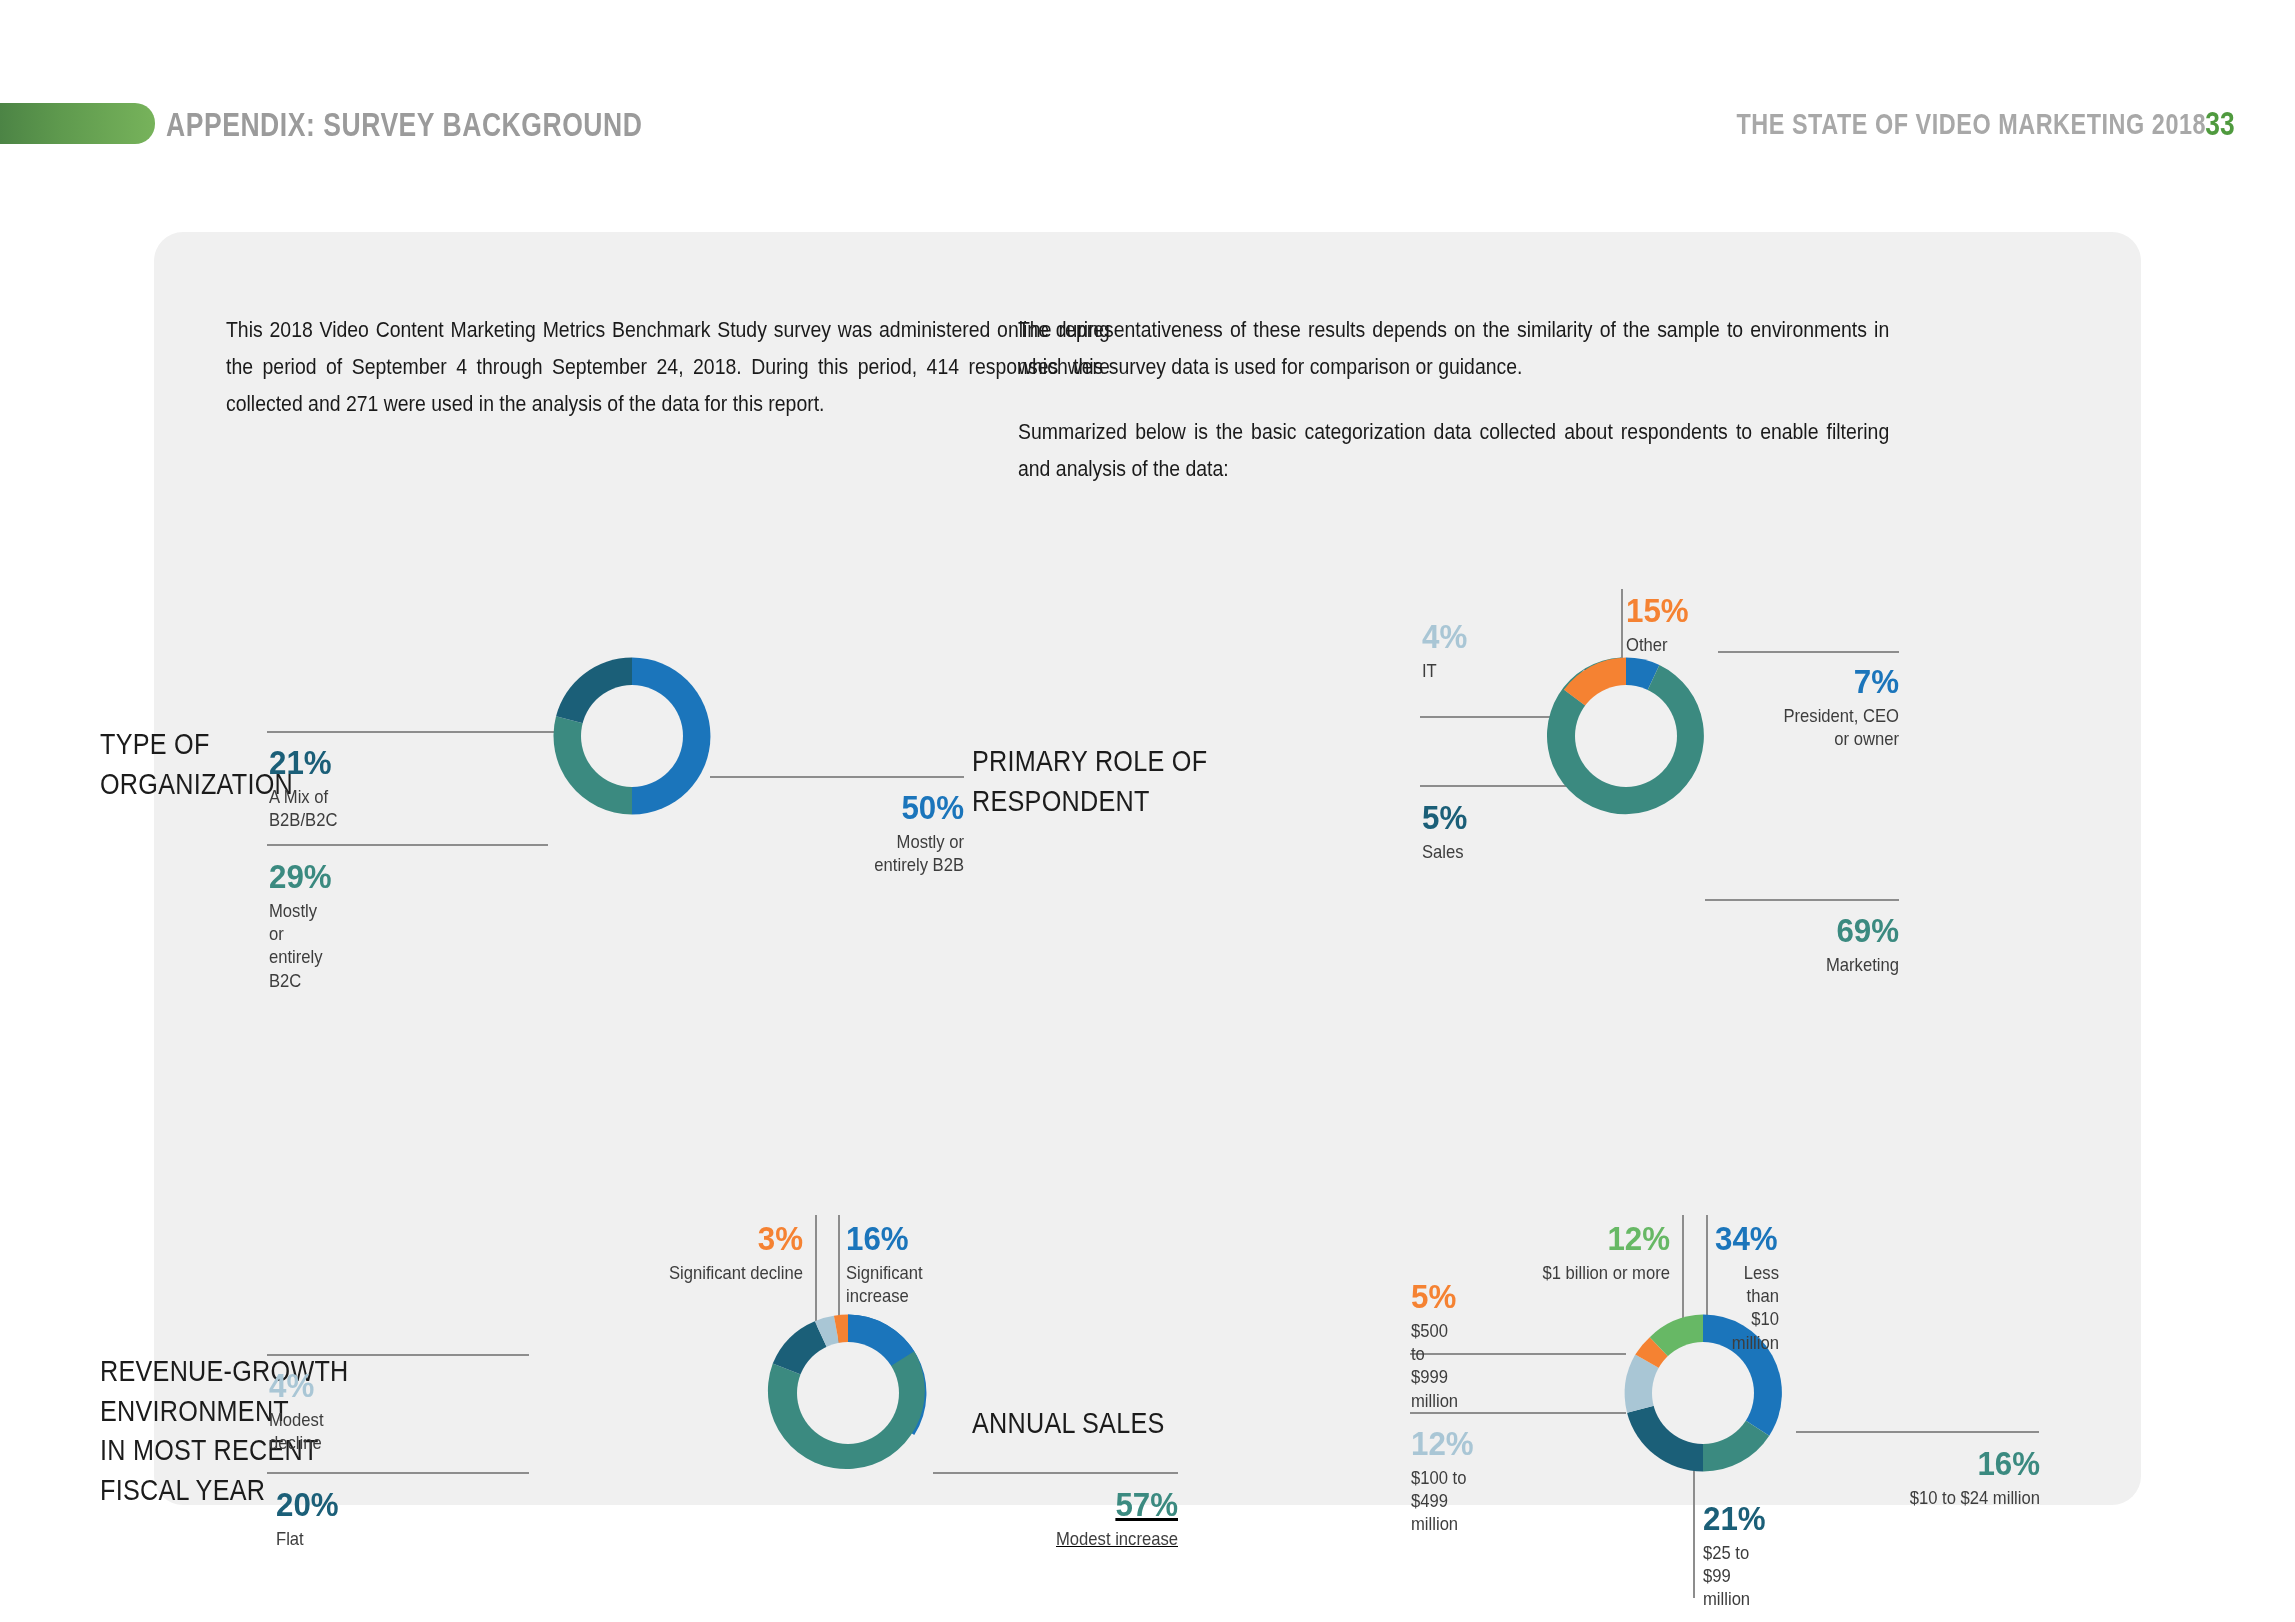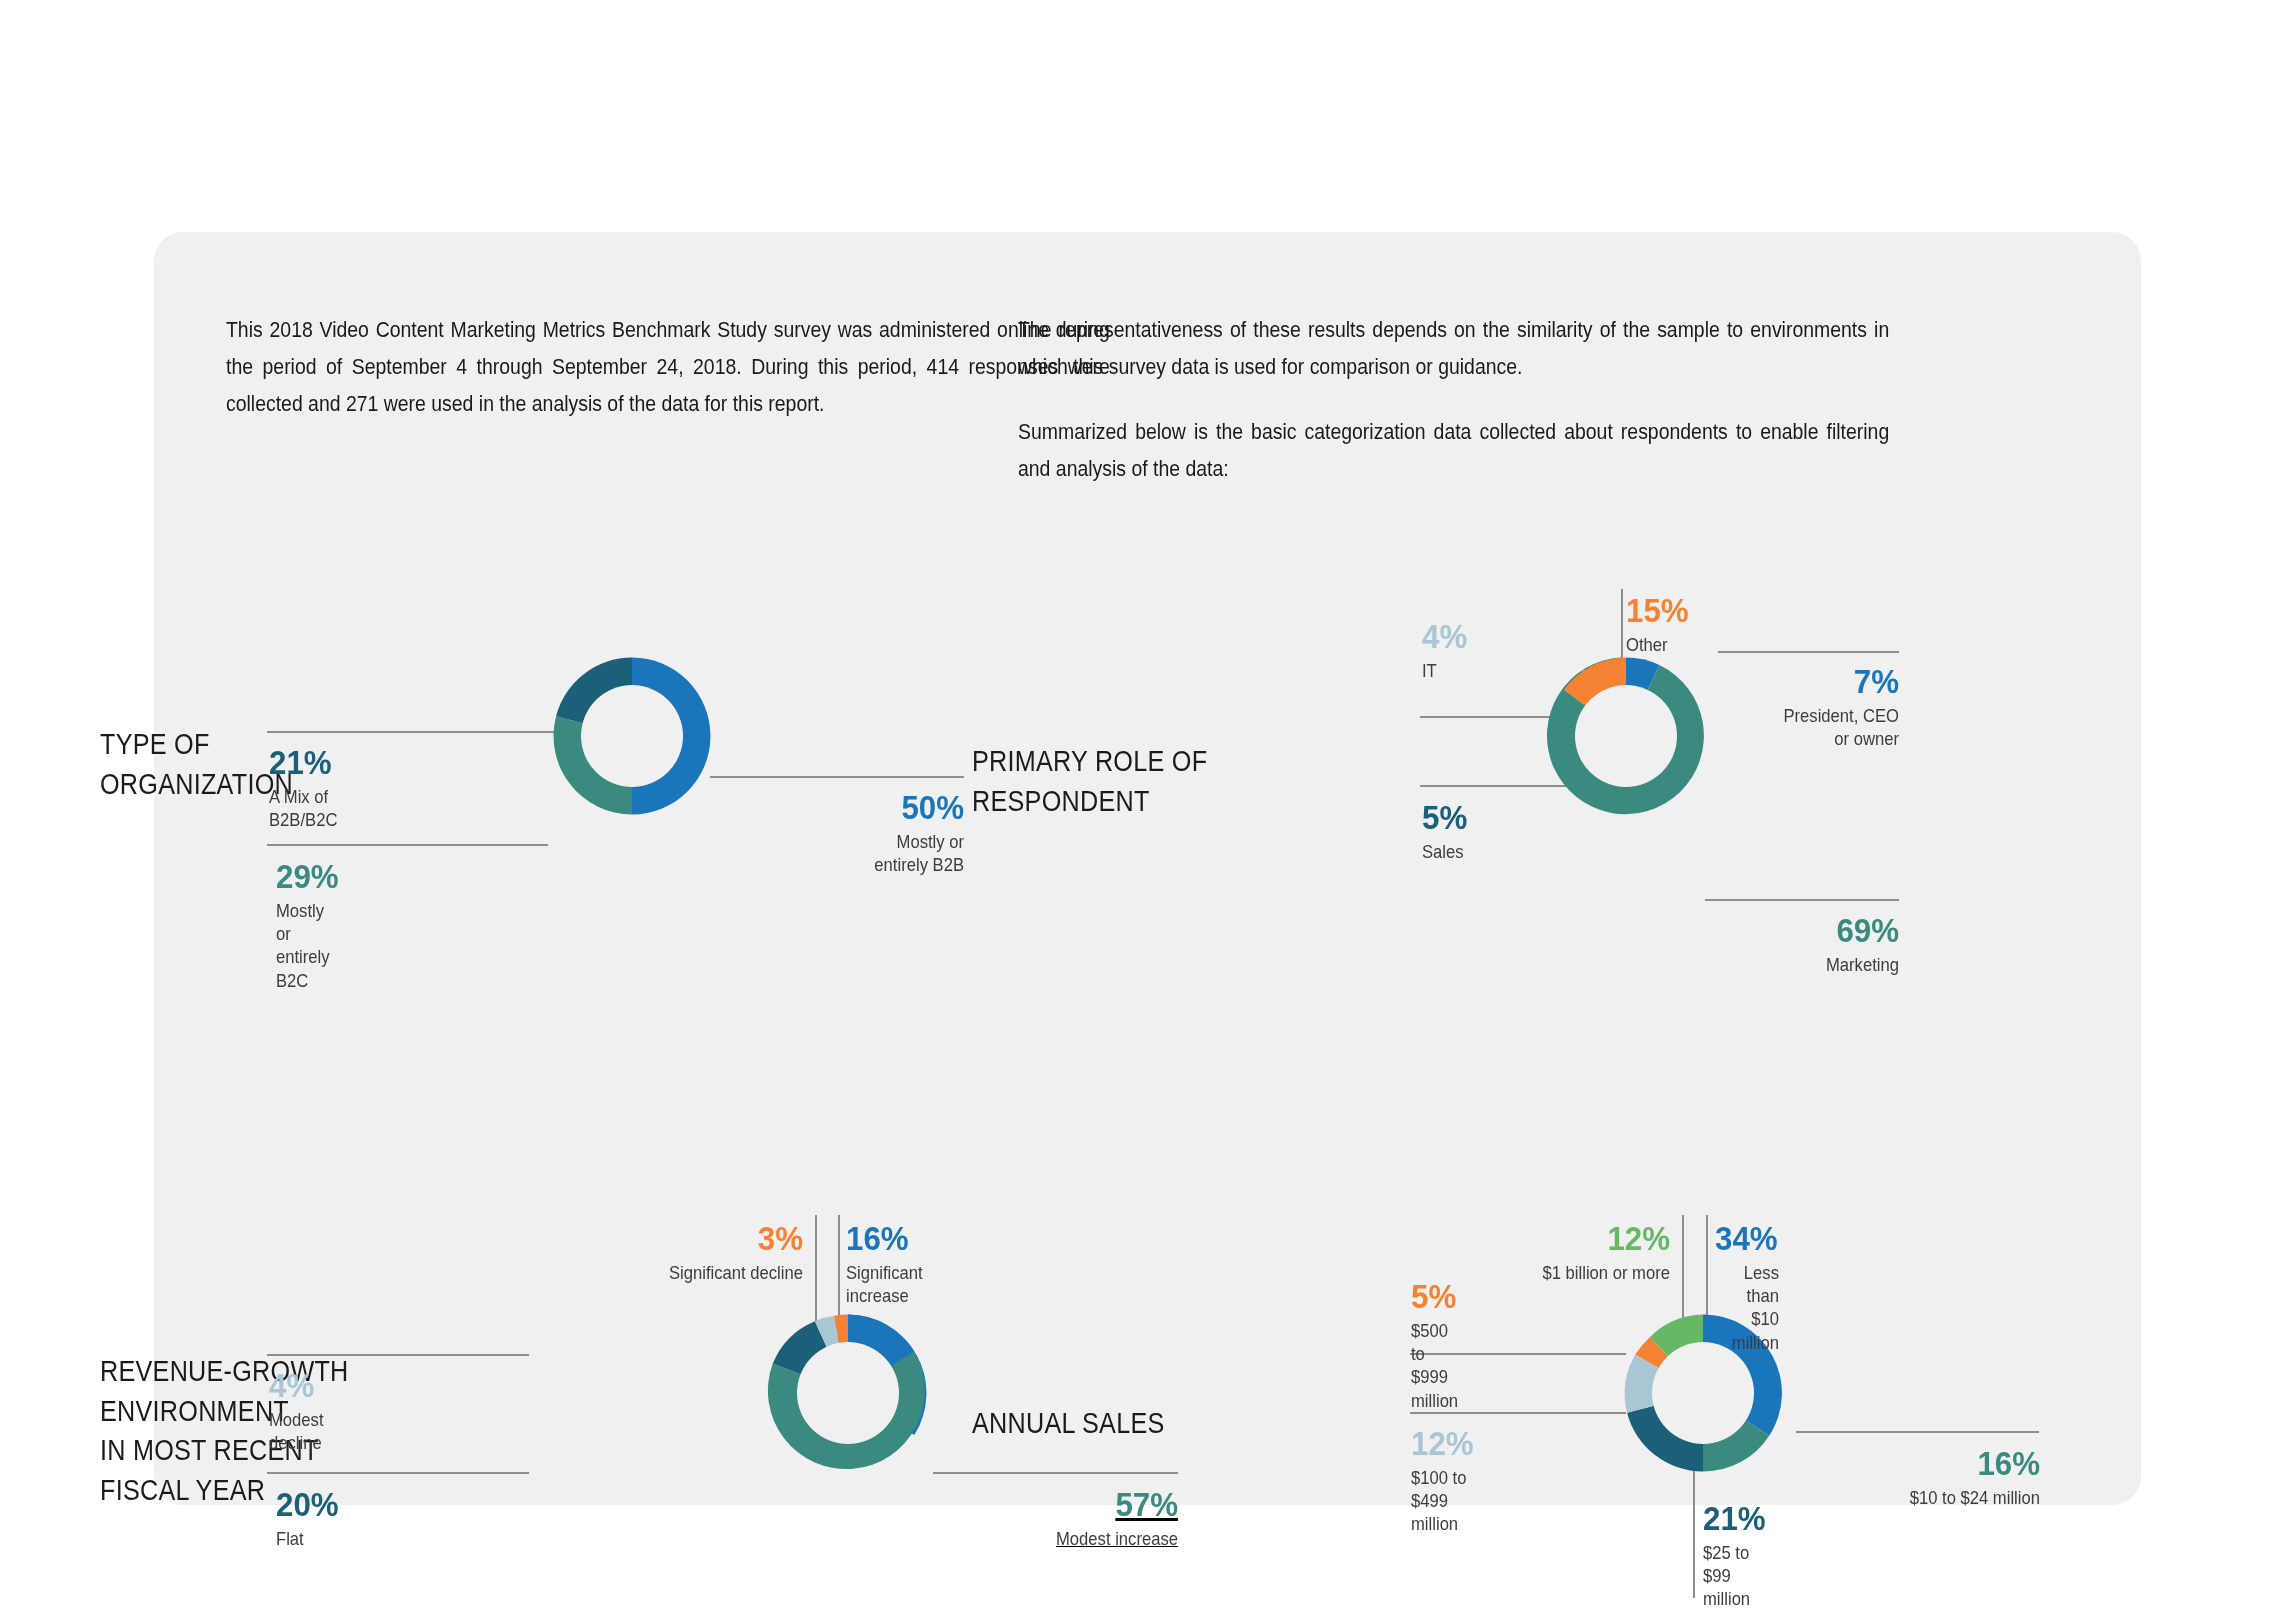--- a/index.html
+++ b/index.html
@@ -61,20 +61,26 @@
 
   
   .lead-h { position:absolute; height:2px; background:#8d8d8d; }
   .lead-v { position:absolute; width:2px; background:#8d8d8d; }
 </style>
 </head>
 <body>
 
 <div id="page">
 
+  <div id="header">
+    <div class="green-bar"></div>
+    <div class="hdr-left">APPENDIX: SURVEY BACKGROUND</div>
+    <div class="hdr-right">THE STATE OF VIDEO MARKETING 2018</div>
+    <div class="hdr-page">33</div>
+  </div>
 
   <div id="panel">
 
     <div class="intro" id="intro-left">This 2018 Video Content Marketing Metrics Benchmark Study survey was administered online during the period of September 4 through September 24, 2018. During this period, 414 responses were collected and 271 were used in the analysis of the data for this report.</div>
     <div class="intro" id="intro-right">
       <p>The representativeness of these results depends on the similarity of the sample to environments in which this survey data is used for comparison or guidance.</p>
       <p>Summarized below is the basic categorization data collected about respondents to enable filtering and analysis of the data:</p>
     </div>
 
     <div class="chart-block">
@@ -94,21 +100,21 @@
 
           <path d="M130 130 L13.82 99.86 A120 120 0 0 1 130 10 Z" fill="#1b5f78"></path>
           <circle cx="130" cy="130" r="78" fill="#f0f0f0"></circle>
         </svg>
       </div>
 
       <div class="lbl" style="left:115px; top:513px;">
         <span class="pct" style="color:#1b5f78;">21%</span>
         <span class="cap">A Mix of B2B/B2C</span>
       </div>
-      <div class="lbl" style="left:122px; top:627px;">
+      <div class="lbl" style="left:115px; top:627px;">
         <span class="pct" style="color:#3b8a80;">29%</span>
         <span class="cap">Mostly or entirely B2C</span>
       </div>
       <div class="lbl right-al" style="left:615px; top:558px; width:195px;">
         <span class="pct" style="color:#1b75bb;">50%</span>
         <span class="cap">Mostly or
 entirely B2B</span>
       </div>
     </div>
 

